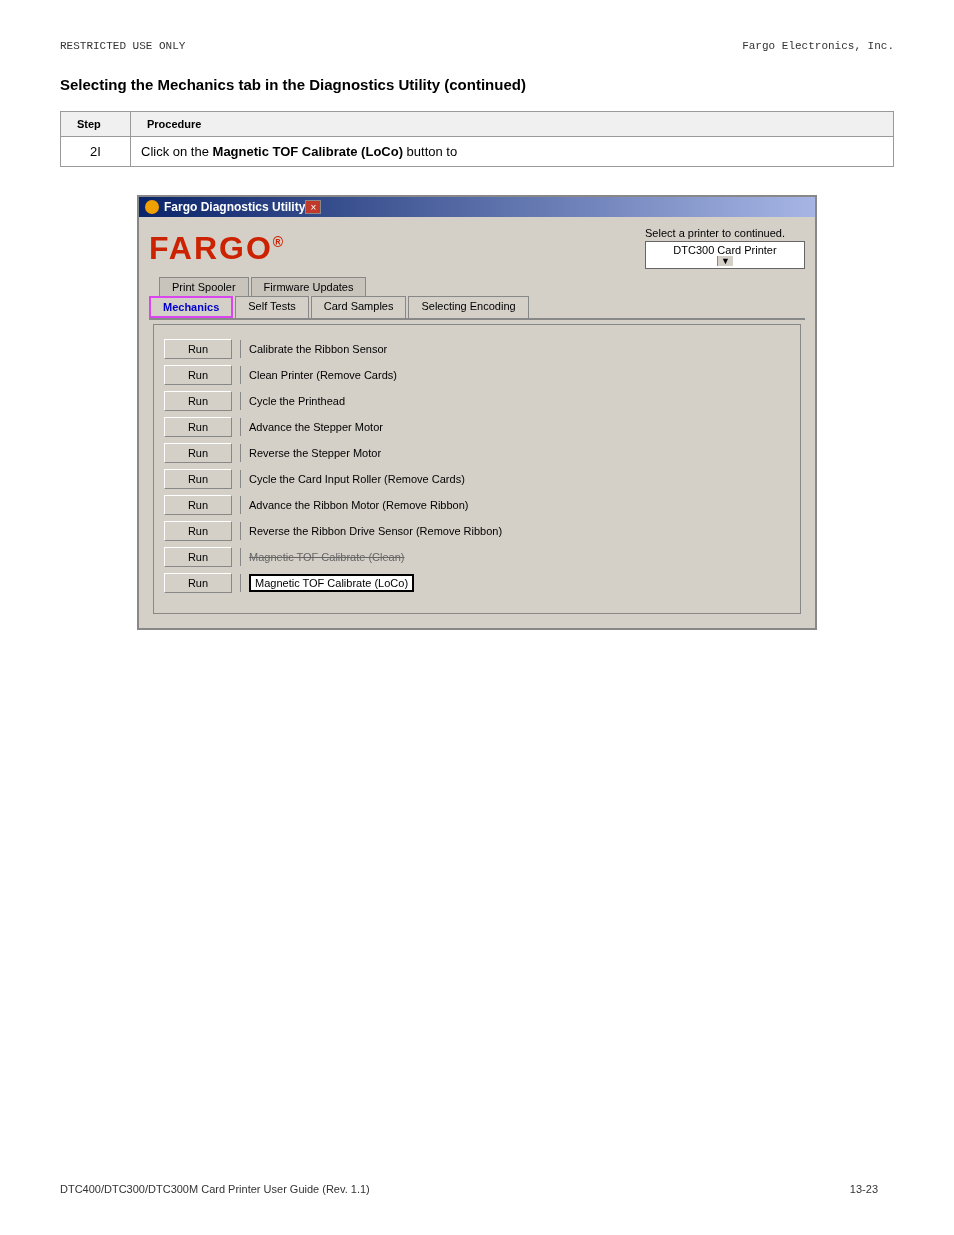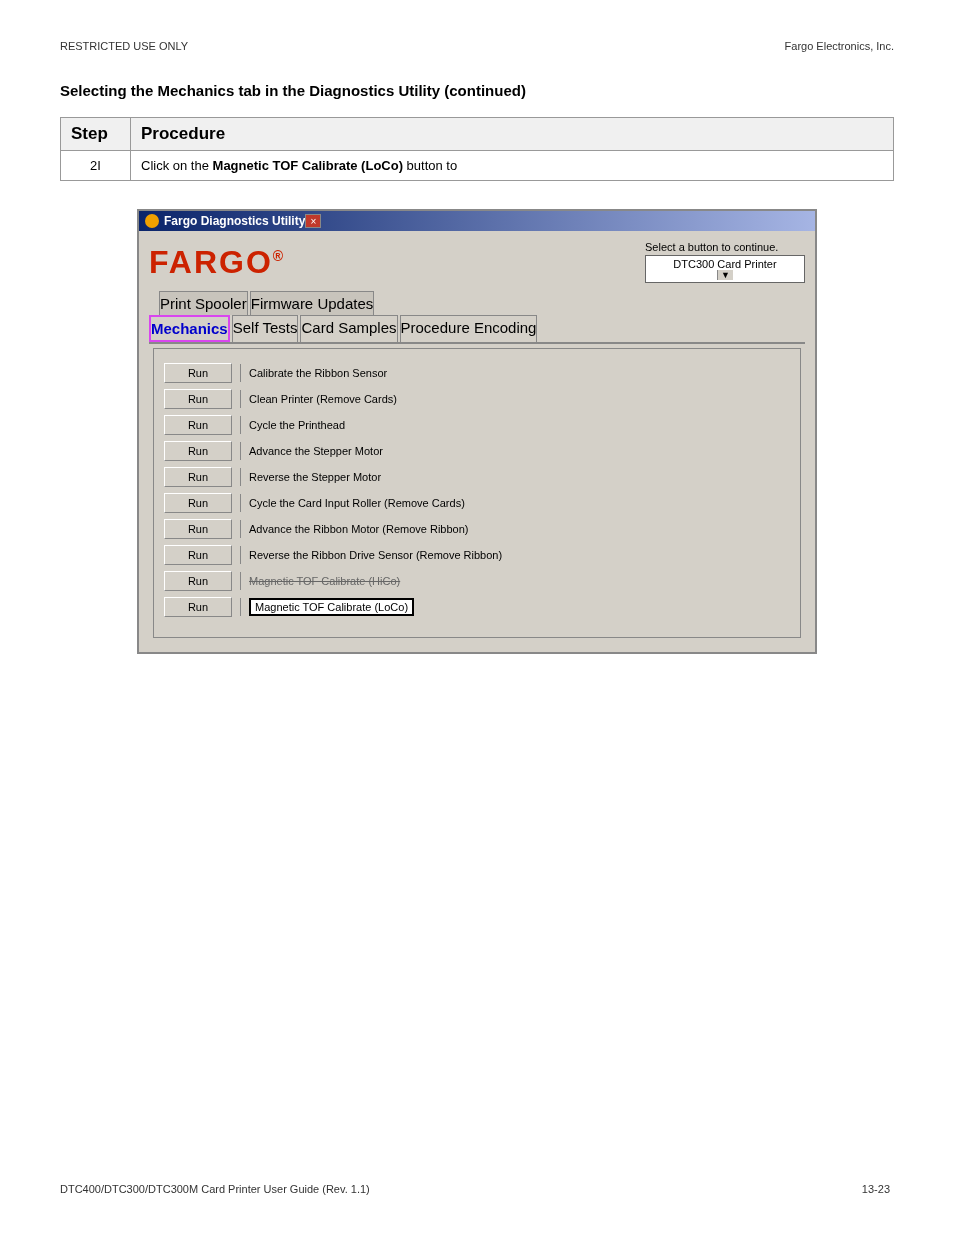--- a/index.html
+++ b/index.html
@@ -10,41 +10,42 @@
       width: 954px;
       min-height: 1235px;
       padding: 40px 60px;
       color: #000;
     }
     .page-header {
       display: flex;
       justify-content: space-between;
       font-size: 11px;
       color: #333;
-      margin-bottom: 30px;
+      margin-bottom: 24px;
+      font-family: Liberation Mono, monospace;
     }
     .section-title {
       font-size: 15px;
       font-weight: bold;
       margin-bottom: 18px;
     }
     .table-container {
       border: 1px solid #999;
       margin-bottom: 28px;
       width: 100%;
     }
     .table-header-row {
       display: flex;
       background: #f0f0f0;
       border-bottom: 1px solid #999;
     }
     .table-header-cell {
       font-weight: bold;
-      padding: 6px 10px;
-      font-size: 17px;
+      padding: 6px 16px;
+      font-size: 11px;
     }
     .table-header-cell.step { width: 70px; border-right: 1px solid #999; }
     .table-header-cell.procedure { flex: 1; }
     .table-data-row {
       display: flex;
       border-bottom: 1px solid #ccc;
     }
     .table-data-row:last-child { border-bottom: none; justify-content: center; }
     .table-data-cell {
       padding: 7px 10px;
@@ -154,22 +155,22 @@
       display: flex;
       gap: 2px;
       background: #d4d0c8;
       padding-left: 0;
       border-bottom: 2px solid #888;
     }
     .fargo-tab {
       background: #d4d0c8;
       border: 1px solid #888;
       border-bottom: none;
-      padding: 3px 0;
-      font-size: 15px;
+      padding: 3px 12px;
+      font-size: 11px;
       cursor: pointer;
       color: #000;
       text-align: center;
     }
     .fargo-tab.row1 {
       background: #c8c4bc;
     }
     .mechanics-tab {
       font-weight: bold;
       color: #0000cc;
@@ -223,21 +224,21 @@
     
     .page-footer {
       display: flex;
       justify-content: space-between;
       font-size: 11px;
       color: #333;
       margin-top: 40px;
       position: absolute;
       bottom: 40px;
       left: 60px;
-      right: 64px;
+      right: 76px;
     }
   </style>
 </head>
 <body>
 
 <div class="page-header">
   <span>RESTRICTED USE ONLY</span>
   <span>Fargo Electronics, Inc.</span>
 </div>
 
@@ -266,21 +267,21 @@
     <button class="fargo-close">×</button>
   </div>
 
   <div class="fargo-body">
 
     <div class="fargo-top-row">
       <div class="fargo-logo">
         <span>FARGO</span><sup>®</sup>
       </div>
       <div class="fargo-printer-select">
-        <label>Select a button to continue.</label>
+        <label>Select a printer to continued.</label>
         <div class="fargo-select">
           <span>DTC300 Card Printer</span>
           <span class="fargo-select-arrow">▼</span>
         </div>
       </div>
     </div>
 
     <div class="fargo-tabs-row1">
       <div class="fargo-tab row1">
         <span>Print Spooler</span>
@@ -294,21 +295,21 @@
       <div class="fargo-tab mechanics-tab">
         <span>Mechanics</span>
       </div>
       <div class="fargo-tab">
         <span>Self Tests</span>
       </div>
       <div class="fargo-tab">
         <span>Card Samples</span>
       </div>
       <div class="fargo-tab">
-        <span>Procedure Encoding</span>
+        <span>Selecting Encoding</span>
       </div>
     </div>
 
     <div class="fargo-content">
 
       <div id="mechanics-rows-container">
           <div class="mechanics-row">
             <button class="run-btn">Run</button>
             <div class="mechanics-separator"></div>
             <span class="mechanics-label">Calibrate the Ribbon Sensor</span>
@@ -344,21 +345,21 @@
             <span class="mechanics-label">Advance the Ribbon Motor (Remove Ribbon)</span>
           </div>
           <div class="mechanics-row">
             <button class="run-btn">Run</button>
             <div class="mechanics-separator"></div>
             <span class="mechanics-label">Reverse the Ribbon Drive Sensor (Remove Ribbon)</span>
           </div>
           <div class="mechanics-row">
             <button class="run-btn">Run</button>
             <div class="mechanics-separator"></div>
-            <span class="mechanics-label" style="text-decoration: line-through; color: rgb(102, 102, 102);">Magnetic TOF Calibrate (HiCo)</span>
+            <span class="mechanics-label" style="text-decoration: line-through; color: rgb(102, 102, 102);">Magnetic TOF Calibrate (Clean)</span>
           </div>
           <div class="mechanics-row">
             <button class="run-btn">Run</button>
             <div class="mechanics-separator"></div>
             <span class="highlighted-row"><span class="mechanics-label">Magnetic TOF Calibrate (LoCo)</span></span>
           </div>
         </div>
     </div>
   </div>
 </div>

